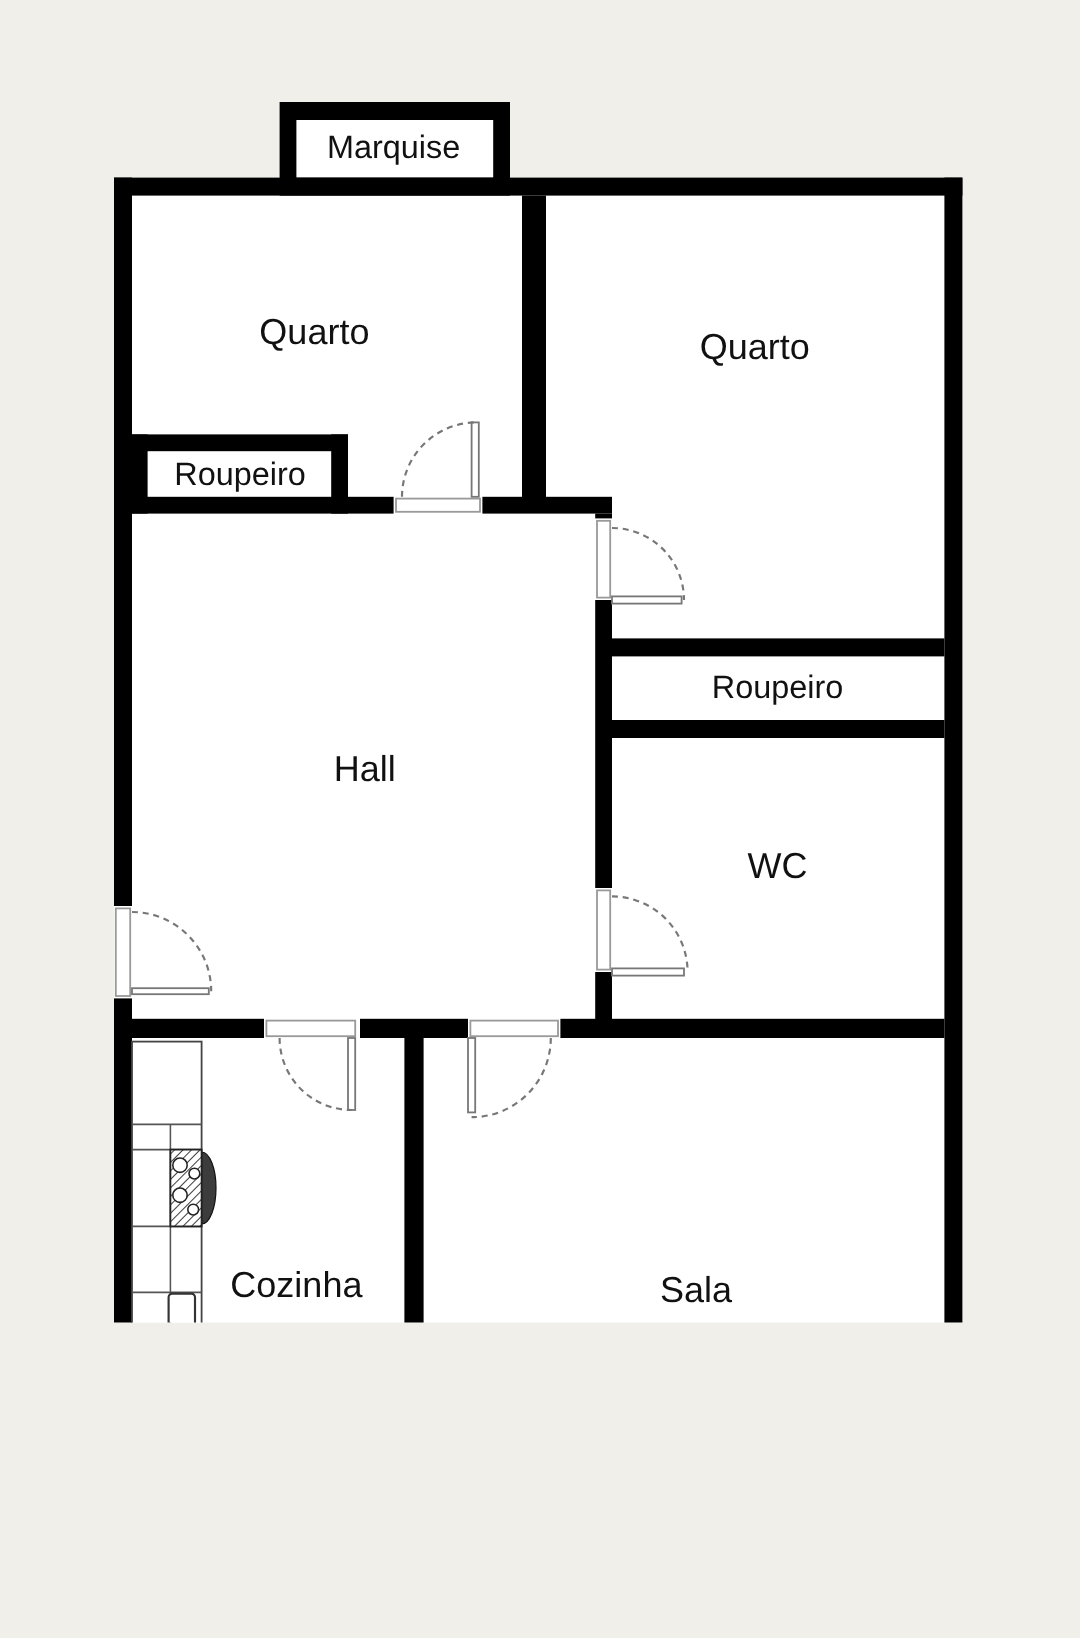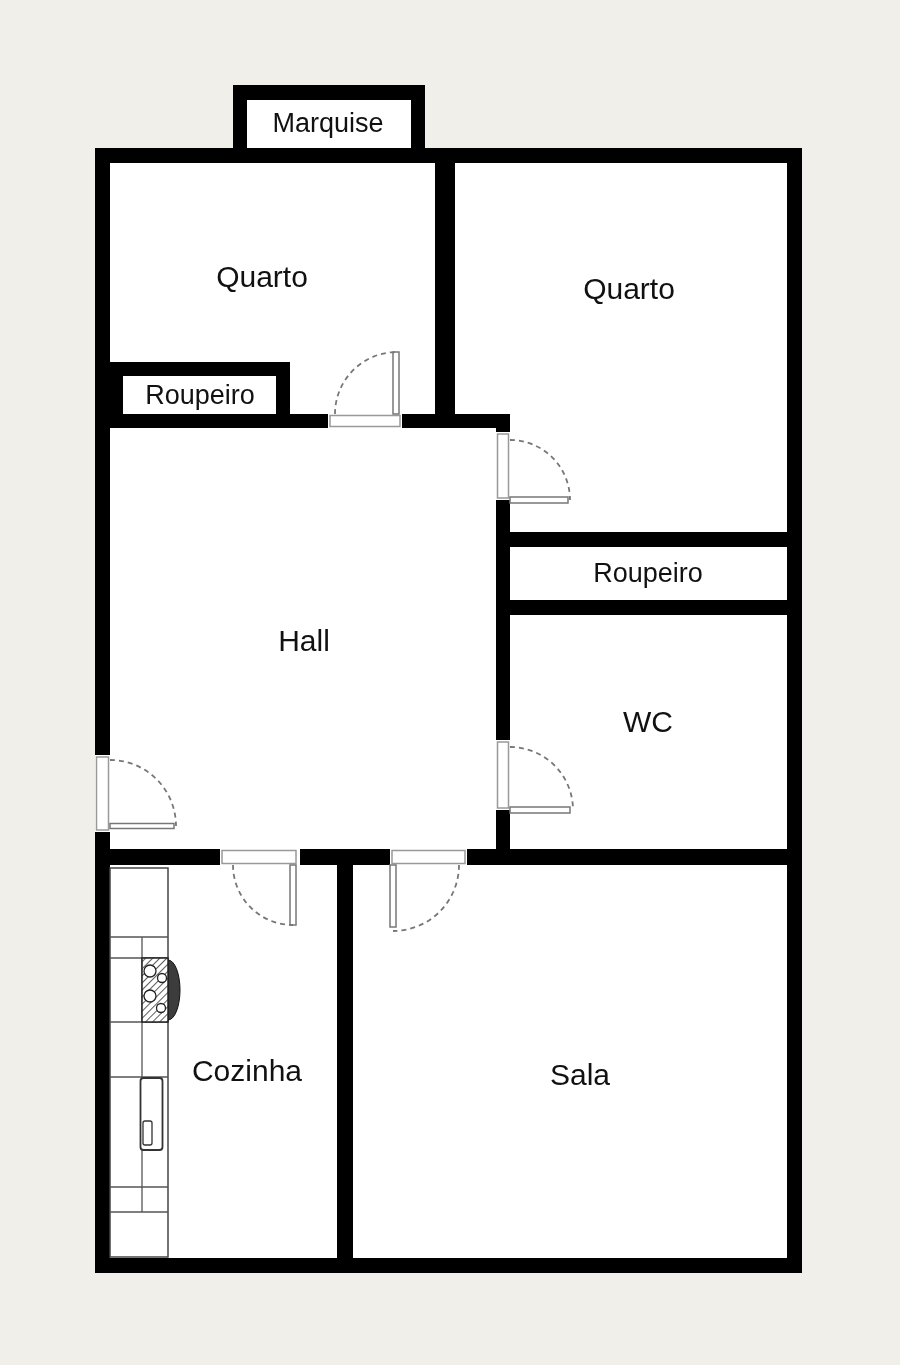--- a/index.html
+++ b/index.html
@@ -1,16 +1,16 @@
 <!DOCTYPE html>
 <html><head>
 <meta charset="utf-8">
 <style>
   html,body{margin:0;padding:0;background:#f0efe9;}
-  .canvas{position:relative;width:900px;height:1365px;overflow:hidden;}
+  .canvas{position:relative;width:900px;height:1102px;overflow:hidden;}
   svg{display:block;}
   text{font-family:"Liberation Sans","DejaVu Sans",sans-serif;fill:#111;}
   .room-label{font-size:30px;}
   .box-label{font-size:27px;}
 </style>
 </head>
 <body>
 
 <div class="canvas">
 <svg width="900" height="1365" viewBox="0 0 900 1365" xmlns="http://www.w3.org/2000/svg">

